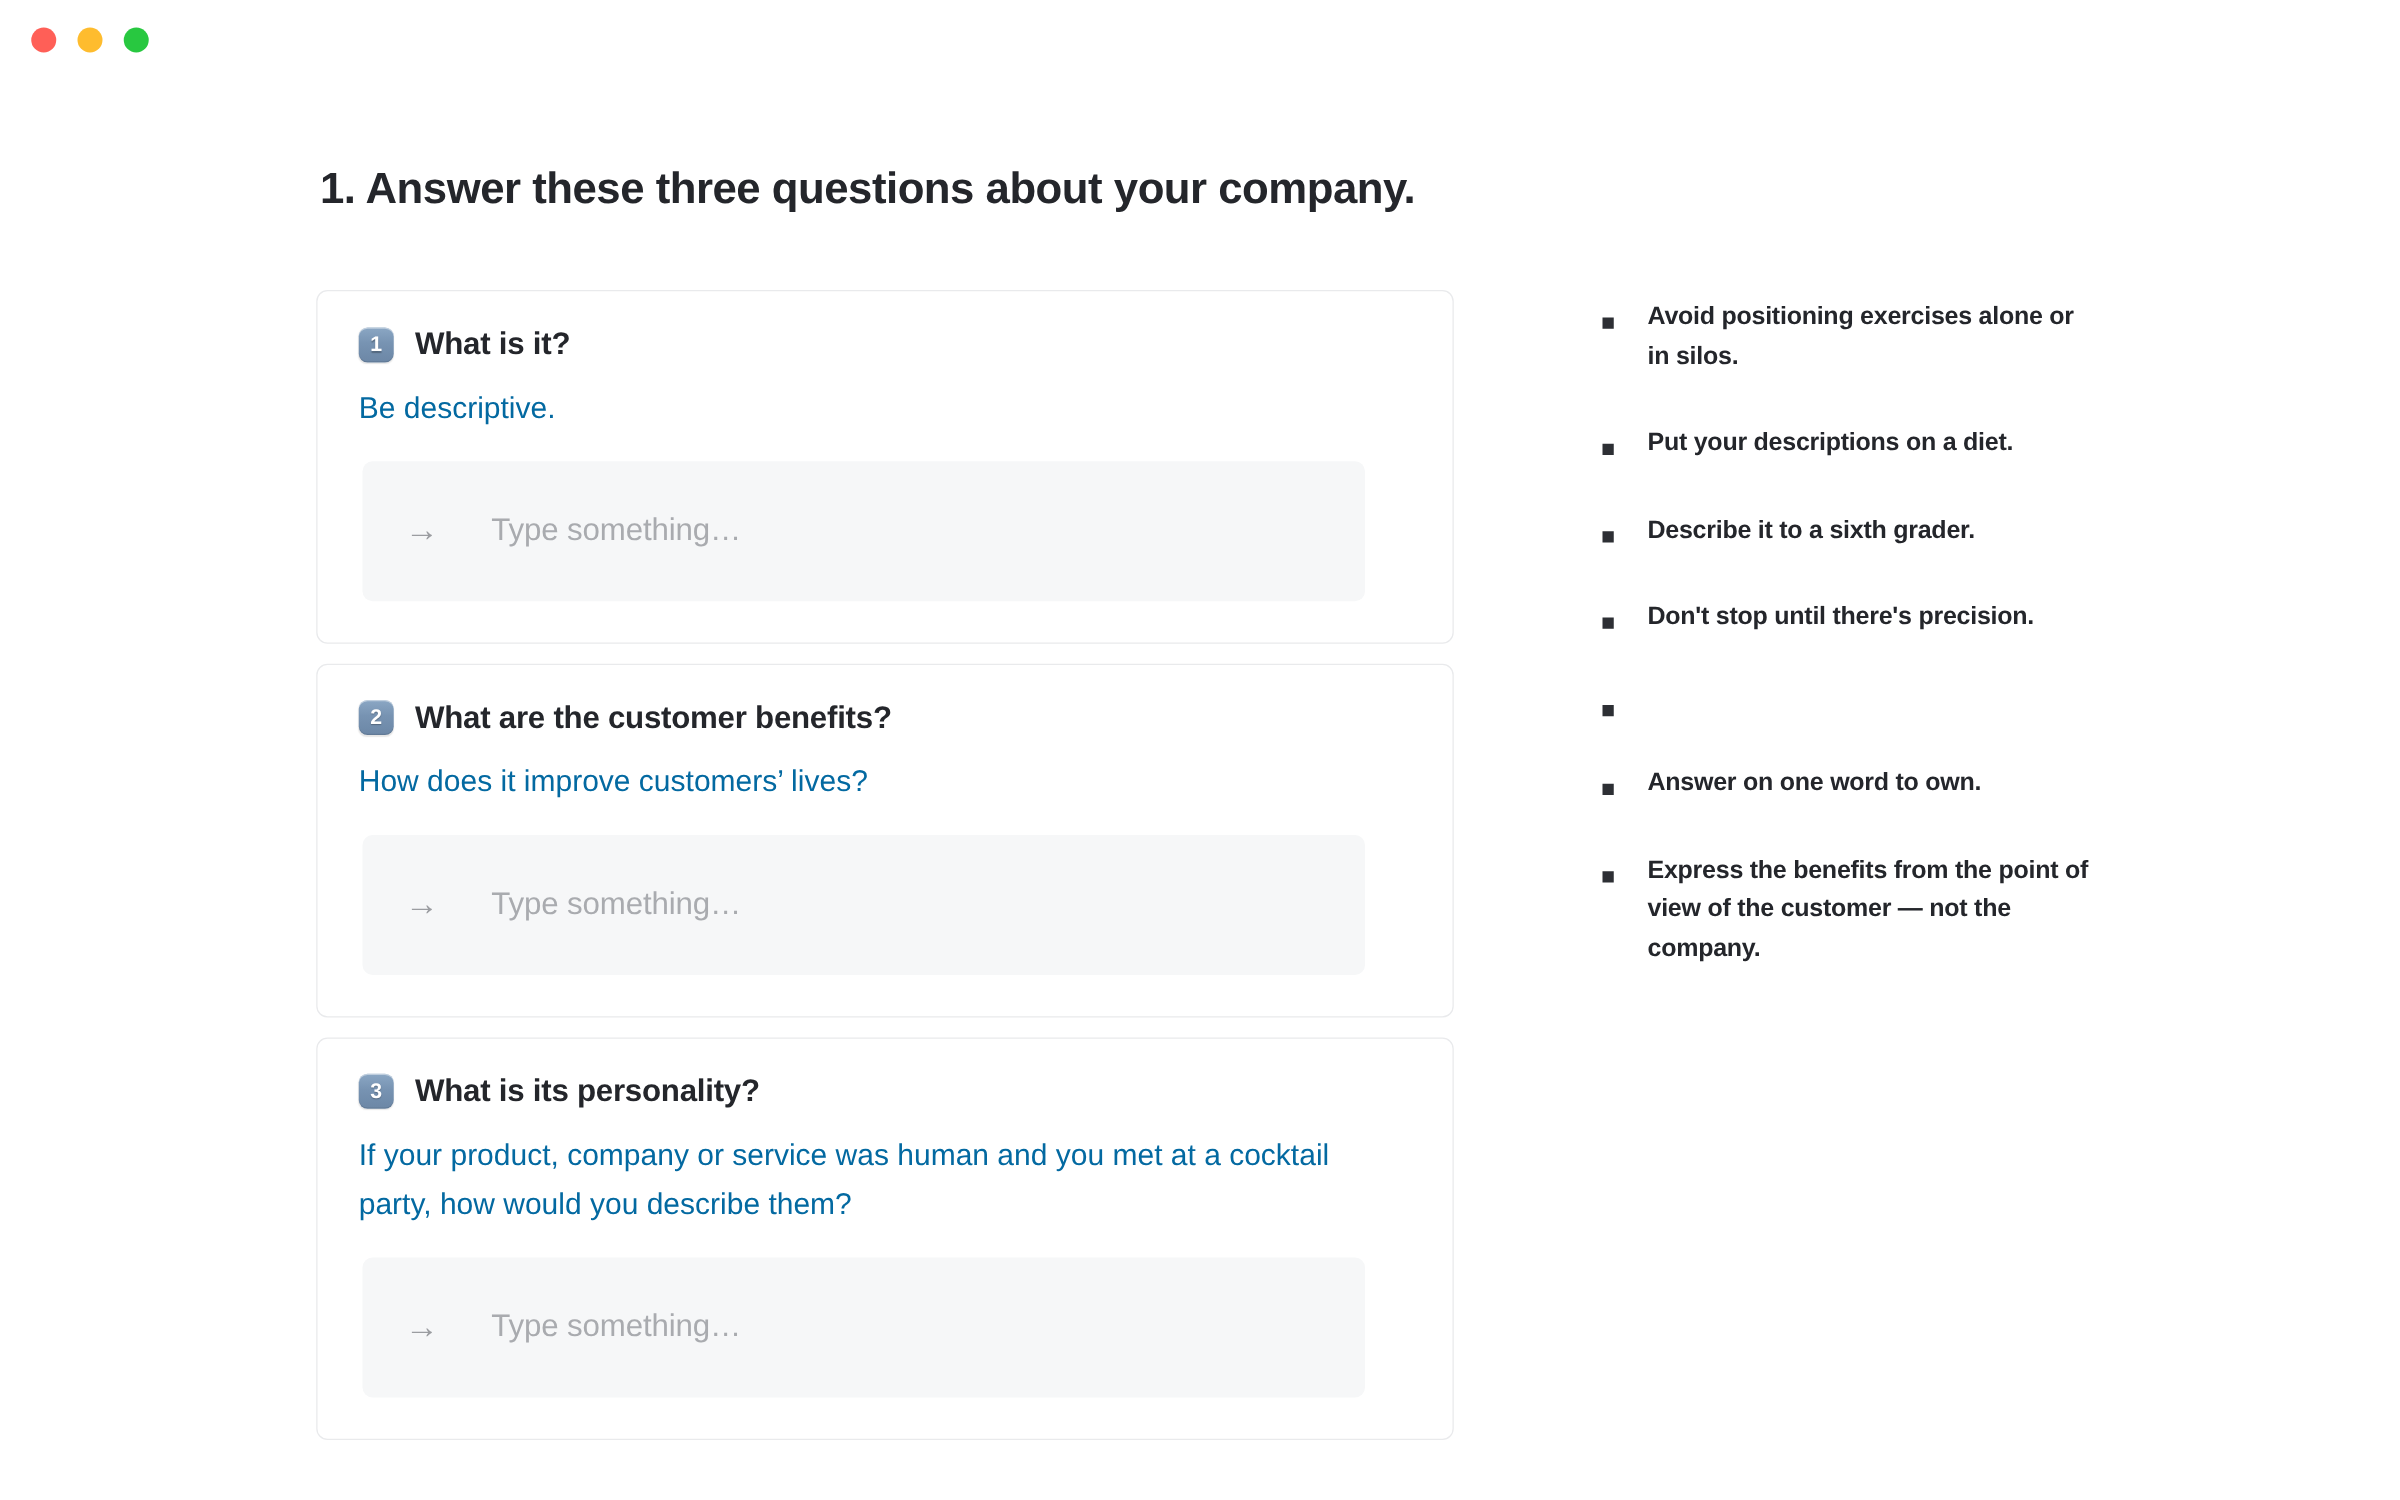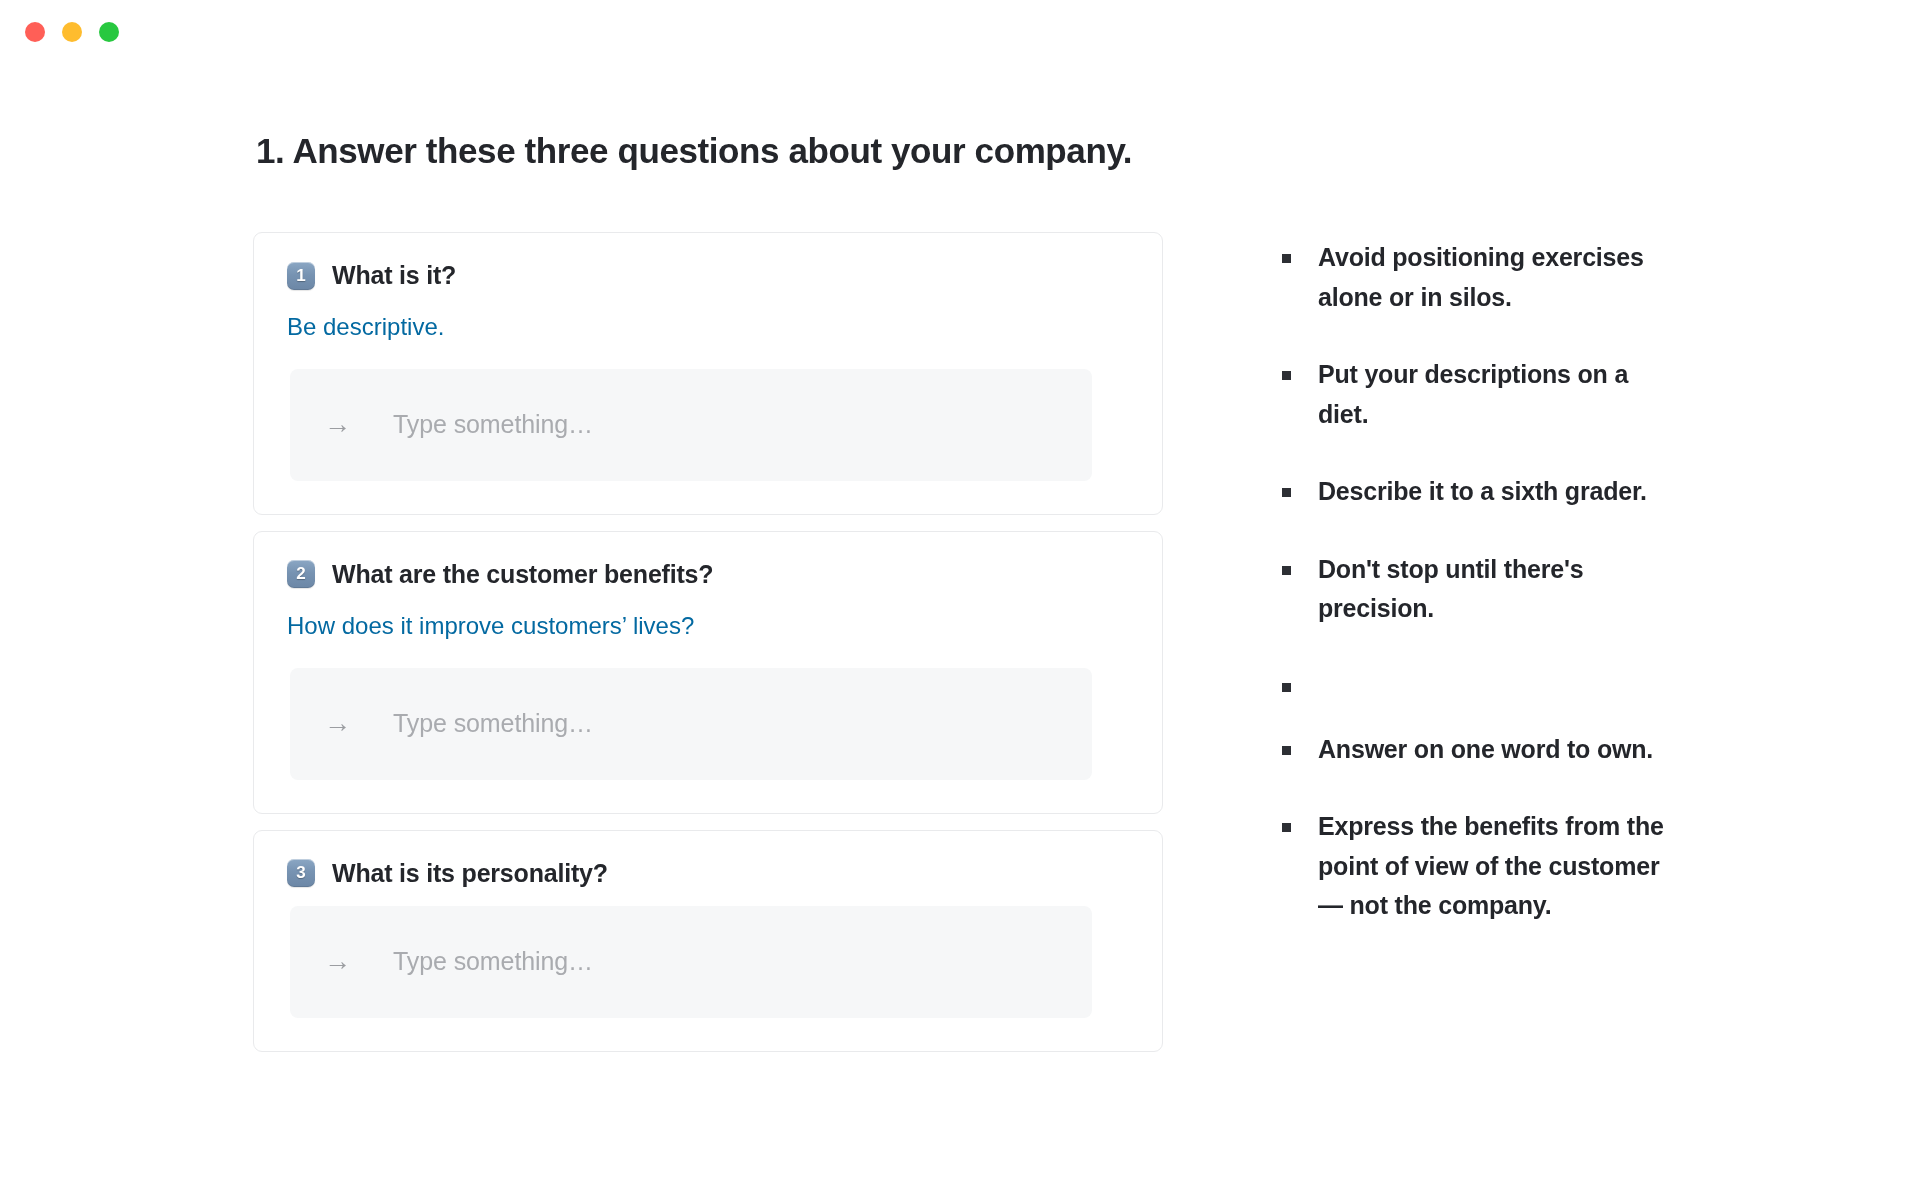--- a/index.html
+++ b/index.html
@@ -147,21 +147,21 @@
   .tip-bullet {
     flex: 0 0 auto;
     width: 9px;
     height: 9px;
     background: #2d2f34;
     margin-top: 16px;
     margin-right: 27px;
     display: block;
   }
   .tip-text {
-    font-size: 25px;
+    font-size: 20px;
     font-weight: bold;
     color: #24262b;
     line-height: 1.58;
     letter-spacing: -0.2px;
     max-width: 360px;
   }
 </style>
 </head>
 <body>
 
@@ -201,20 +201,21 @@
         <span class="arrow-icon">→</span>
         <span class="q-placeholder">Type something…</span>
       </div>
     </div>
 
     <div class="q-card">
       <div class="q-head">
         <span class="q-badge">3</span>
         <span class="q-title">What is its personality?</span>
       </div>
+      <div class="q-sub">If your product, company or service was human and you met at a cocktail party, how would you describe them?</div>
       <div class="q-input">
         <span class="arrow-icon">→</span>
         <span class="q-placeholder">Type something…</span>
       </div>
     </div>
 
   </div>
 
   <div class="tips-col">
     <div class="tip-item">

